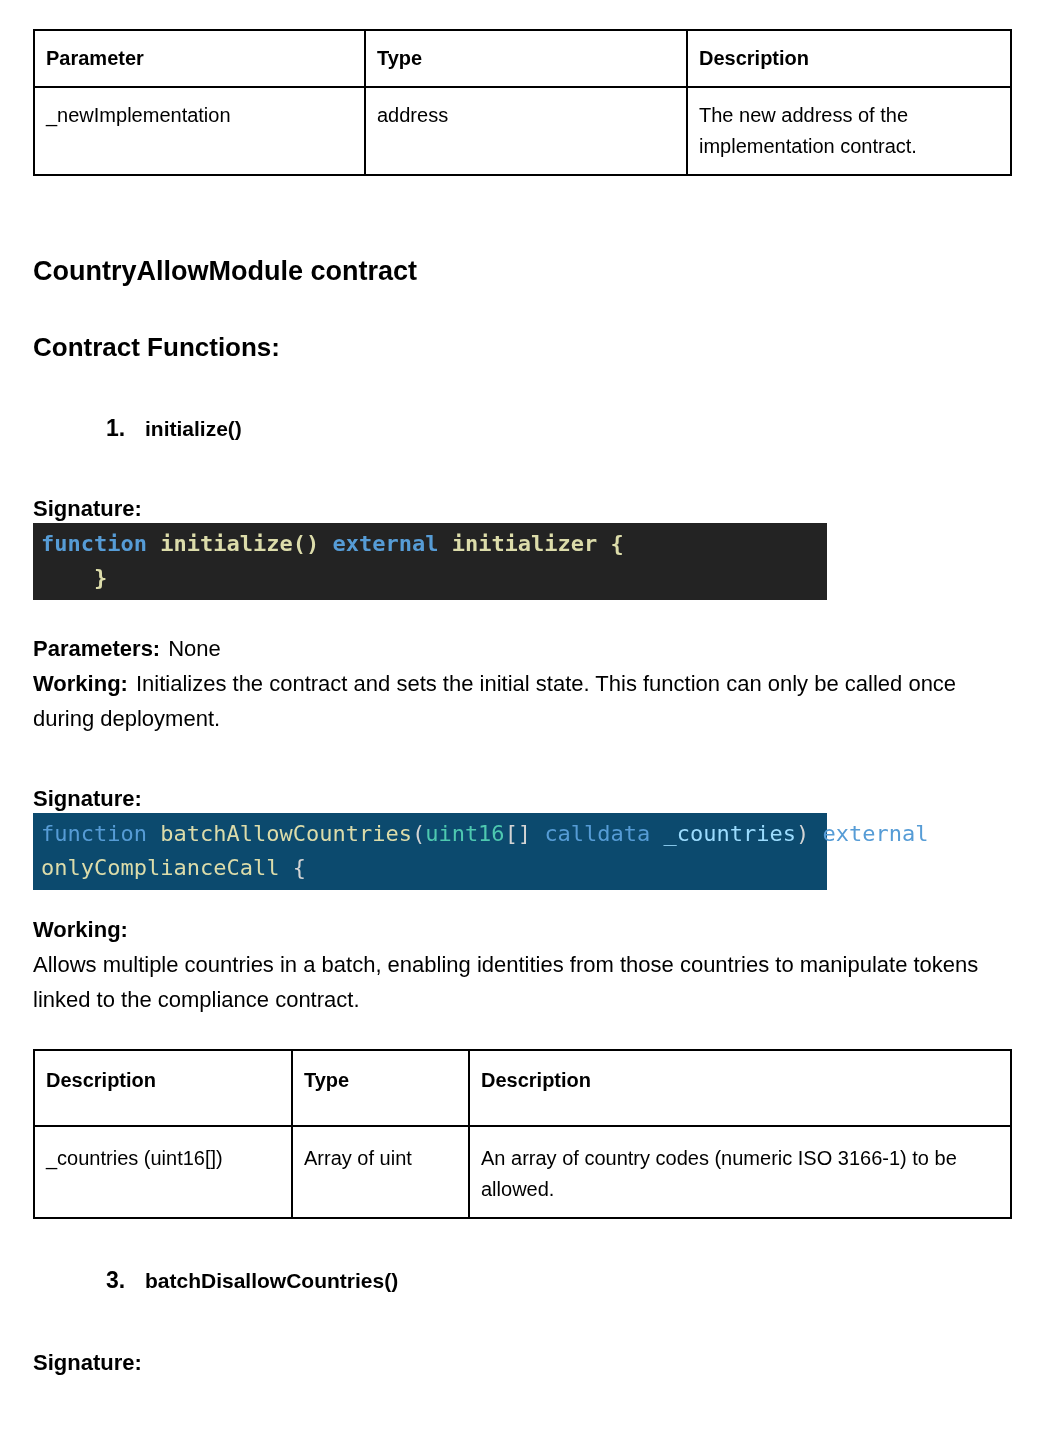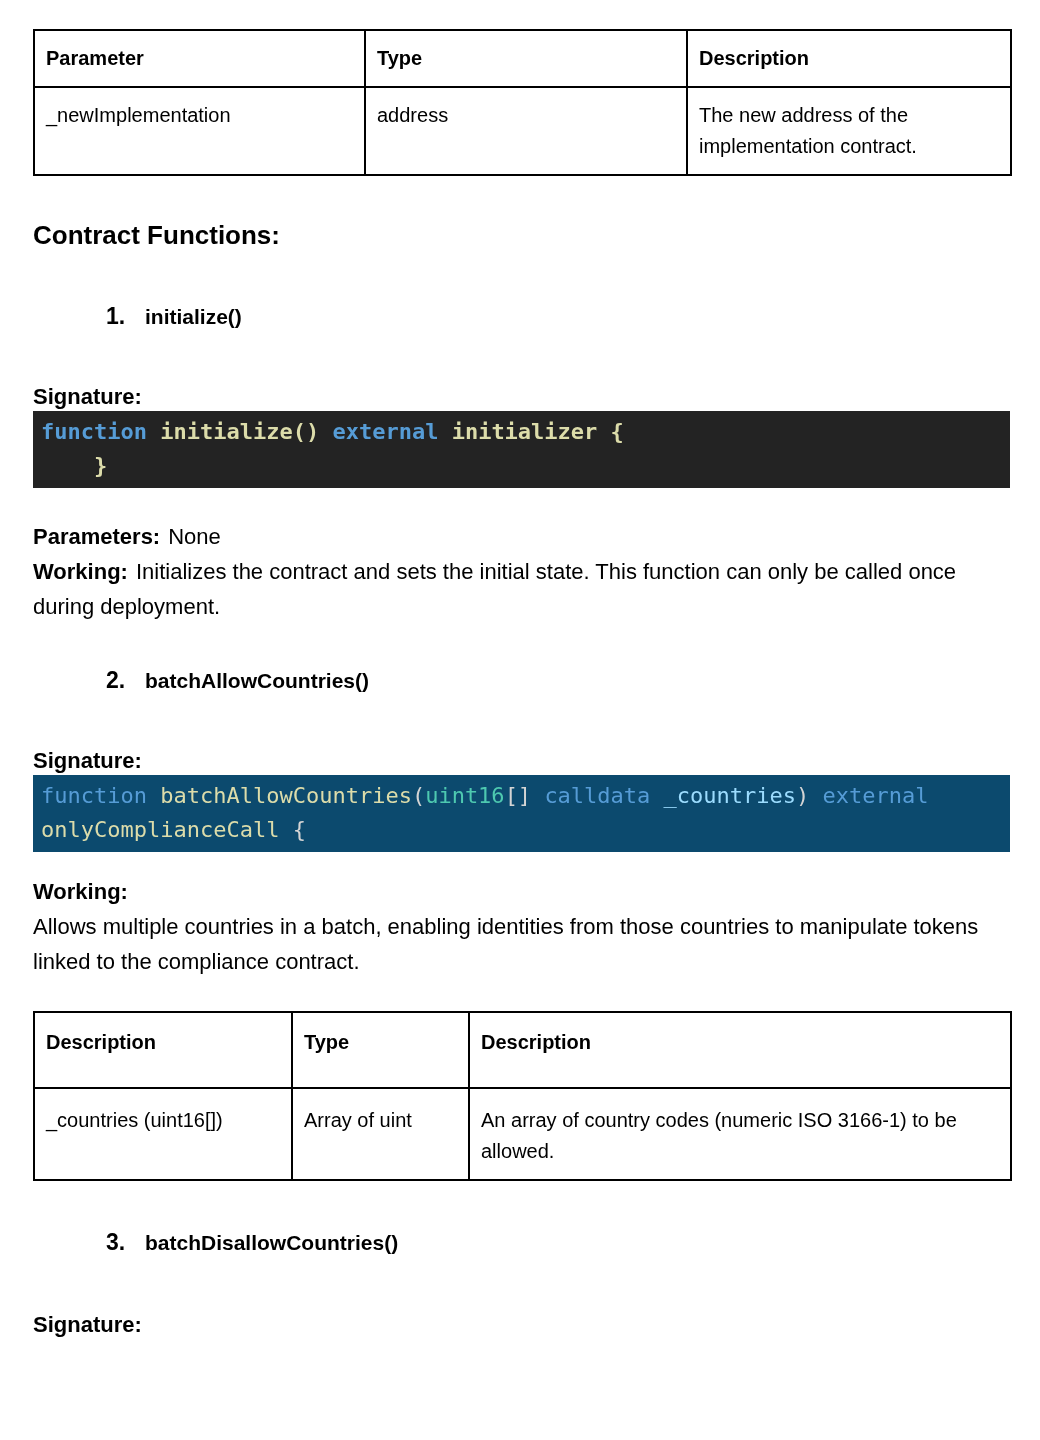--- a/index.html
+++ b/index.html
@@ -45,21 +45,21 @@
   .fn-item-3 { margin-top: 46px; }
 
   
   .sig-label { font-size: 22px; font-weight: bold; line-height: 24px; margin-bottom: 2px; }
   .sig-1 { margin-top: 51px; }
   .sig-2 { margin-top: 51px; }
   .sig-3 { margin-top: 53px; }
 
   
   .code-block {
-    width: 977px;
+    width: 794px;
     background: #232323;
     padding: 4px 8px 5px 8px;
     font-family: "DejaVu Sans Mono", monospace;
     font-size: 22px;
   }
   .code-line { line-height: 34px; white-space: pre; }
 
   
   .body-block { font-size: 22px; line-height: 35px; max-width: 985px; }
   .working-1 { margin-top: 31px; }
@@ -86,41 +86,39 @@
     </thead>
     <tbody>
       <tr class="data-row">
         <td>_newImplementation</td>
         <td>address</td>
         <td>The new address of the implementation contract.</td>
       </tr>
     </tbody>
   </table>
 
+  <h1 class="doc-title">CountryAllowModule contract</h1>
   <h2 class="section-title">Contract Functions:</h2>
 
   <div class="fn-item fn-item-1">
     <span class="fn-num">1.</span><span class="fn-name">initialize()</span>
   </div>
 
   <div class="sig-label sig-1">Signature:</div>
 
   <div class="code-block" style="background: rgb(35, 35, 35); font-weight: bold;">
       <div class="code-line"><span style="color: rgb(86, 156, 214);">function</span><span style="color: rgb(212, 212, 212);"> </span><span style="color: rgb(220, 220, 170);">initialize()</span><span style="color: rgb(212, 212, 212);"> </span><span style="color: rgb(86, 156, 214);">external</span><span style="color: rgb(212, 212, 212);"> </span><span style="color: rgb(220, 220, 170);">initializer</span><span style="color: rgb(220, 220, 170);"> {</span></div>
       <div class="code-line"><span style="color: rgb(220, 220, 170);">    }</span></div>
     </div>
 
   <div class="body-block working-1">
     <div><span class="inline-label">Parameters:</span><span>None</span></div>
     <div><span class="inline-label">Working:</span><span>Initializes the contract and sets the initial state. This function can only be called once during deployment.</span></div>
   </div>
 
-  <div class="fn-item fn-item-2">
-    <span class="fn-num">2.</span><span class="fn-name">batchAllowCountries()</span>
-  </div>
 
   <div class="sig-label sig-2">Signature:</div>
 
   <div class="code-block" style="background: #0c4a6e; font-weight: normal;">
       <div class="code-line"><span style="color: rgb(86, 156, 214);">function</span><span style="color: rgb(212, 212, 212);"> </span><span style="color: rgb(220, 220, 170);">batchAllowCountries</span><span style="color: rgb(212, 212, 212);">(</span><span style="color: rgb(78, 201, 176);">uint16</span><span style="color: rgb(212, 212, 212);">[]</span><span style="color: rgb(212, 212, 212);"> </span><span style="color: rgb(86, 156, 214);">calldata</span><span style="color: rgb(212, 212, 212);"> </span><span style="color: rgb(156, 220, 254);">_countries</span><span style="color: rgb(212, 212, 212);">)</span><span style="color: rgb(212, 212, 212);"> </span><span style="color: rgb(86, 156, 214);">external</span></div>
       <div class="code-line"><span style="color: rgb(220, 220, 170);">onlyComplianceCall</span><span style="color: rgb(212, 212, 212);"> {</span></div>
     </div>
 
   <div class="body-block working-2">
     <div class="inline-label">Working:</div>

